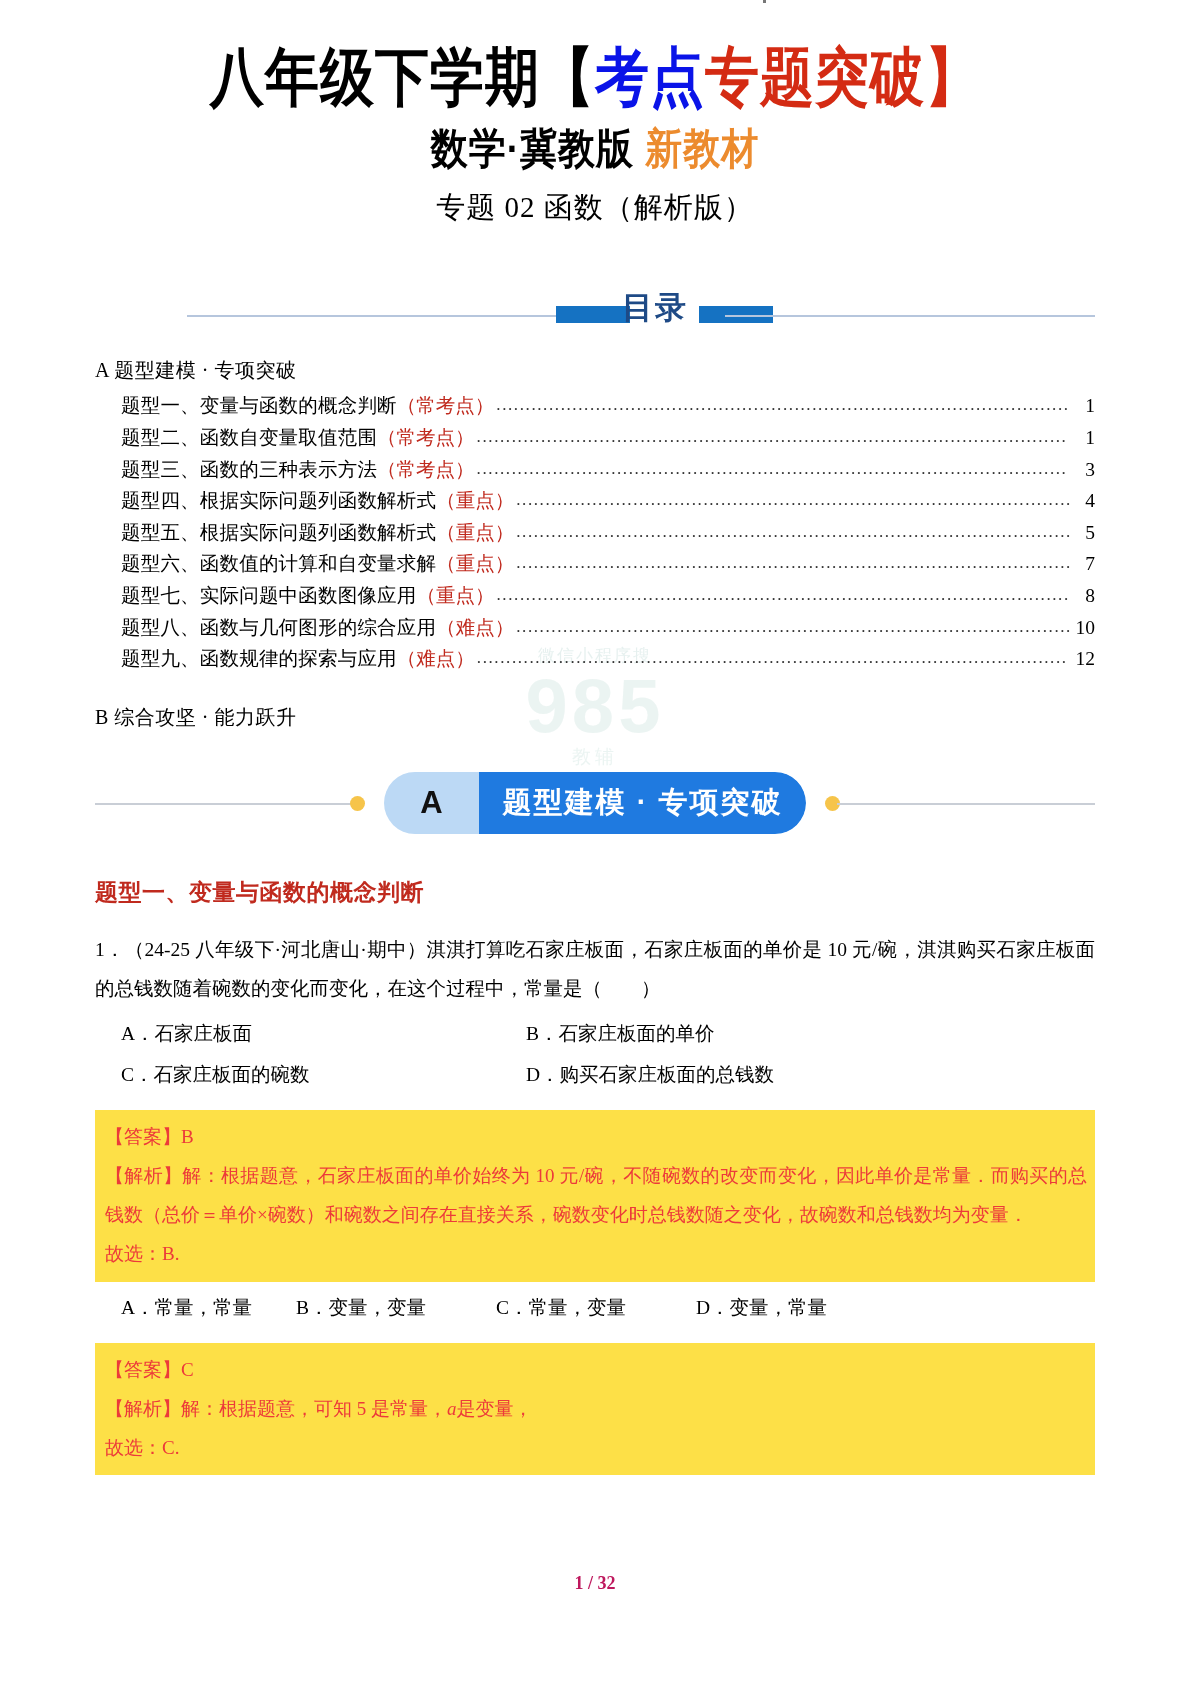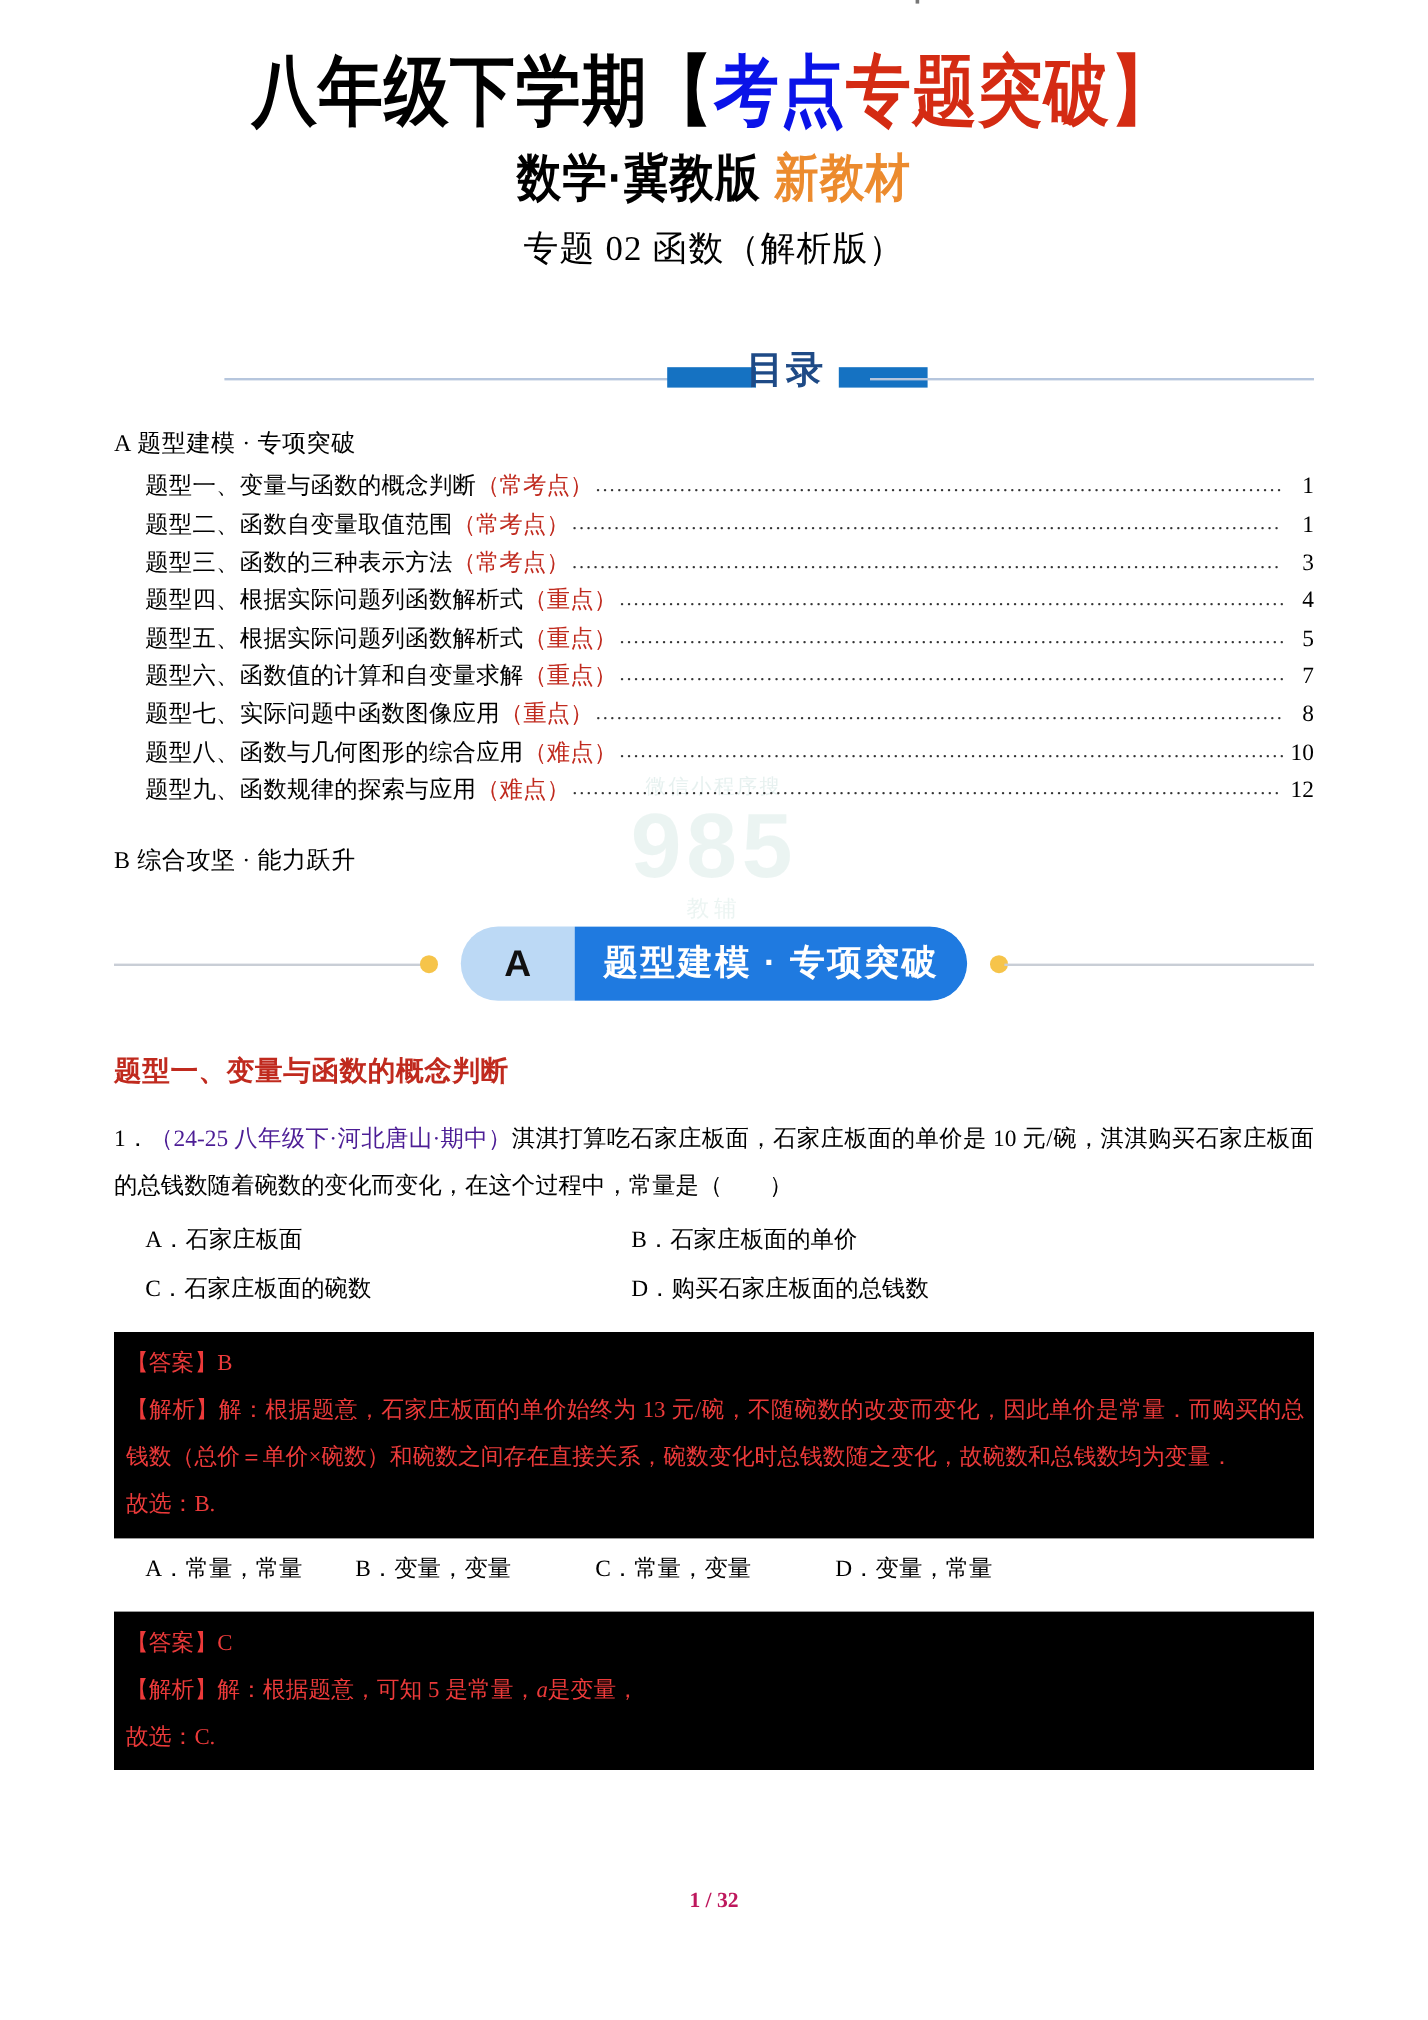--- a/index.html
+++ b/index.html
@@ -265,21 +265,21 @@
 
   
   .q {
     position: relative;
     z-index: 2;
     margin-top: 22px;
     font-size: 19.5px;
     line-height: 2.0;
     text-align: justify;
   }
-  .q .src { color: #4c1d95; }
+  .q .src { color: #000000; }
   .q .num { letter-spacing: 0; }
   .it { font-style: italic; font-family: "Liberation Serif", serif; }
 
   .options {
     position: relative;
     z-index: 2;
     margin-top: 6px;
     font-size: 19.5px;
     line-height: 2.1;
     padding-left: 26px;
@@ -291,21 +291,21 @@
   .options.inline { display: block; }
   .options.inline .oi { display: inline-block; }
   .options.inline .oi.a { width: 175px; }
   .options.inline .oi.b { width: 200px; }
   .options.inline .oi.c { width: 200px; }
 
   
   .ansbox {
     position: relative;
     z-index: 2;
-    background: #000000;
+    background: #fde047;
     color: #ec3a3a;
     font-size: 19px;
     line-height: 2.05;
     padding: 8px 8px 8px 10px;
     margin-top: 14px;
     text-align: justify;
   }
   .ansbox .k { font-weight: normal; }
 
   
@@ -436,21 +436,21 @@
       <span class="o2">B．石家庄板面的单价</span>
     </div>
     <div class="opt-row">
       <span class="o1">C．石家庄板面的碗数</span>
       <span class="o2">D．购买石家庄板面的总钱数</span>
     </div>
   </div>
 
   <div class="ansbox">
     <div><span class="k">【答案】</span><span>B</span></div>
-    <div><span class="k">【解析】</span><span>解：根据题意，石家庄板面的单价始终为 13 元/碗，不随碗数的改变而变化，因此单价是常量．而购买的总钱数（总价＝单价×碗数）和碗数之间存在直接关系，碗数变化时总钱数随之变化，故碗数和总钱数均为变量．</span></div>
+    <div><span class="k">【解析】</span><span>解：根据题意，石家庄板面的单价始终为 10 元/碗，不随碗数的改变而变化，因此单价是常量．而购买的总钱数（总价＝单价×碗数）和碗数之间存在直接关系，碗数变化时总钱数随之变化，故碗数和总钱数均为变量．</span></div>
     <div>故选：B.</div>
   </div>
 
 
   <div class="options inline">
     <span class="oi a">A．常量，常量</span><span class="oi b">B．变量，变量</span><span class="oi c">C．常量，变量</span><span class="oi d">D．变量，常量</span>
   </div>
 
   <div class="ansbox">
     <div><span class="k">【答案】</span><span>C</span></div>

